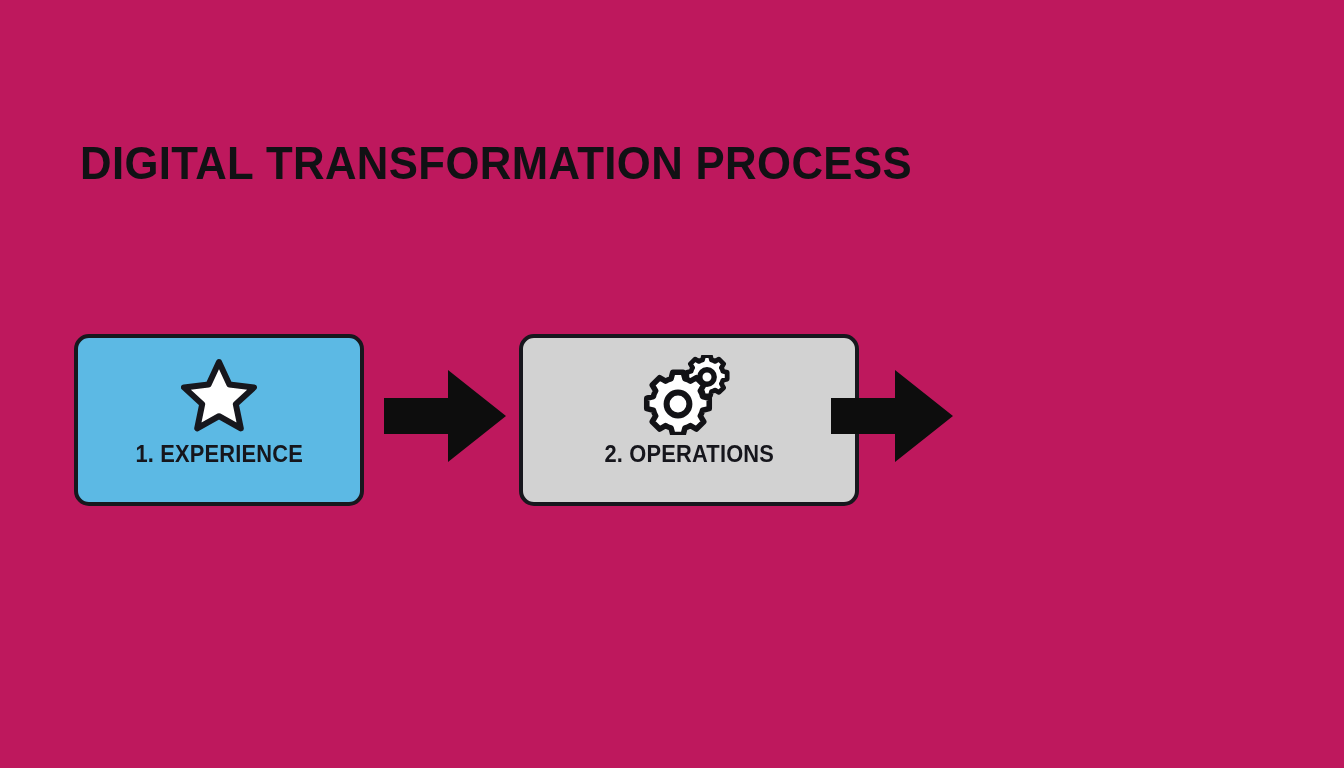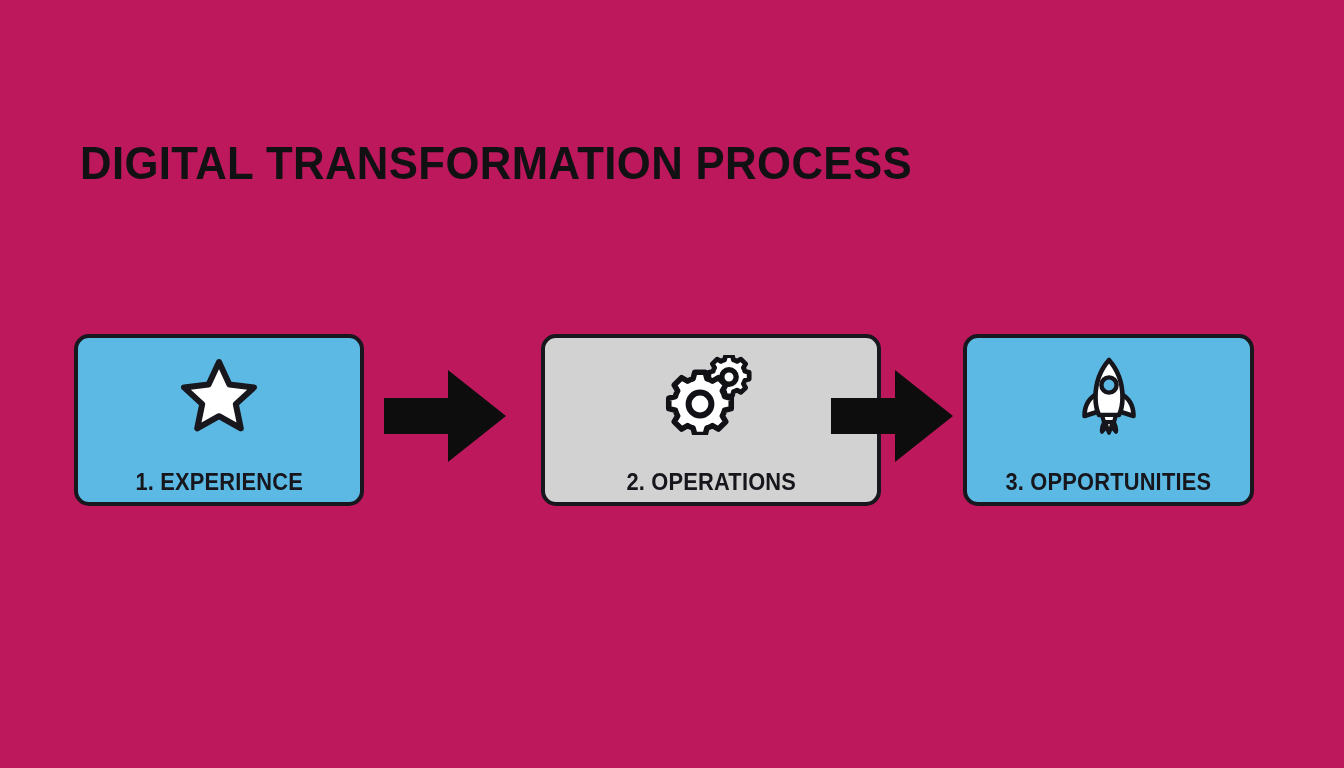--- a/index.html
+++ b/index.html
@@ -51,27 +51,26 @@
     position: absolute;
     top: 0;
     height: 172px;
     box-sizing: border-box;
     border: 4px solid #17171d;
     border-radius: 15px;
     display: flex;
     flex-direction: column;
     align-items: center;
     justify-content: flex-start;
-    gap: 28px;
   }
   .card.blue { background: #5cb9e4; }
   .card.gray { background: #d2d2d2; }
 
   #card-1 { left: 74px;  width: 290px; }
-  #card-2 { left: 541px; width: 340px; text-align: right; }
+  #card-2 { left: 519px; width: 340px; text-align: right; }
   #card-3 { left: 963px; width: 291px; }
 
   .card-icon {
     margin-top: 19px;
     height: 76px;
     display: flex;
     align-items: center;
     justify-content: center;
   }
   .card-label {
@@ -136,34 +135,15 @@
       </div>
       <div class="card-label">2. OPERATIONS</div>
     </div>
 
     <div class="arrow" id="arrow-2">
       <svg width="122" height="92" viewBox="0 0 122 92" aria-hidden="true">
         <polygon points="0,28 64,28 64,0 122,46 64,92 64,64 0,64" fill="#0d0d0d"></polygon>
       </svg>
     </div>
 
-    <div class="card blue" id="card-3">
-      <div class="card-icon">
-        <svg width="72" height="80" viewBox="0 0 72 80" aria-hidden="true">
-
-          <path d="M 25.5,38 C 15,43 11.5,52 11.5,61 L 25.5,56.5 Z" fill="#ffffff" stroke="#15151b" stroke-width="4.6" stroke-linejoin="round"></path>
-
-          <path d="M 46.5,38 C 57,43 60.5,52 60.5,61 L 46.5,56.5 Z" fill="#ffffff" stroke="#15151b" stroke-width="4.6" stroke-linejoin="round"></path>
-
-          <path d="M 36,5 C 46.5,17 49.5,30 49.5,42 C 49.5,50 48,56 46,60 L 26,60 C 24,56 22.5,50 22.5,42 C 22.5,30 25.5,17 36,5 Z" fill="#ffffff" stroke="#15151b" stroke-width="4.6" stroke-linejoin="round"></path>
-
-          <circle cx="36" cy="30" r="7.6" fill="#5cb9e4" stroke="#15151b" stroke-width="4.4"></circle>
-
-          <path d="M 29,60 L 43,60 L 41,67 L 31,67 Z" fill="#ffffff" stroke="#15151b" stroke-width="4.2" stroke-linejoin="round"></path>
-
-          <path d="M 31,67 C 29,71 28,74 29,77 C 31,75 32.5,73 33.5,70 C 34,74 35,76 36,78 C 37,76 38,74 38.5,70 C 39.5,73 41,75 43,77 C 44,74 43,71 41,67 Z" fill="#ffffff" stroke="#15151b" stroke-width="3.8" stroke-linejoin="round"></path>
-        </svg>
-      </div>
-      <div class="card-label">3. OPPORTUNITIES</div>
-    </div>
 
   </div>
 </div>
 
 </body></html>

